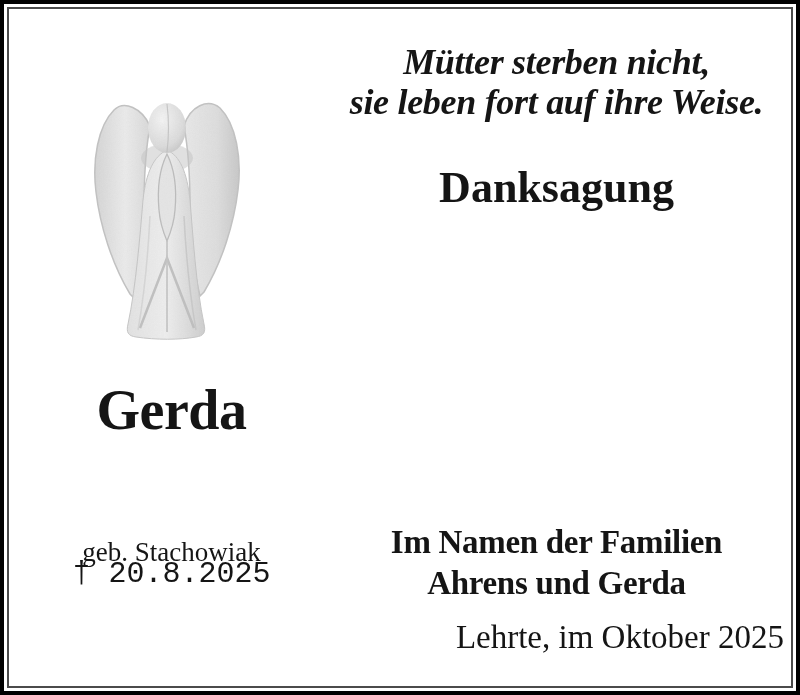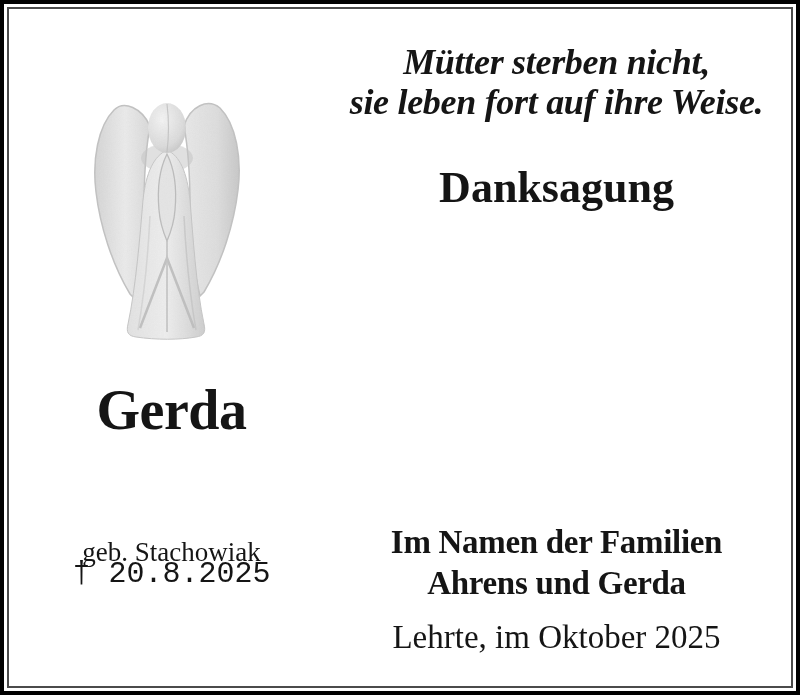--- a/index.html
+++ b/index.html
@@ -119,20 +119,21 @@
     letter-spacing: -0.3px;
     margin-top: 26px;
   }
   .closing {
     position: absolute;
     left: 0;
     top: 613px;
     width: 100%;
     font-size: 33px;
     line-height: 40px;
+    text-align: right;
   }
 </style>
 </head>
 <body>
 
 <div class="page">
   <div class="frame-inner"></div>
 
   <div class="left-col">
 

